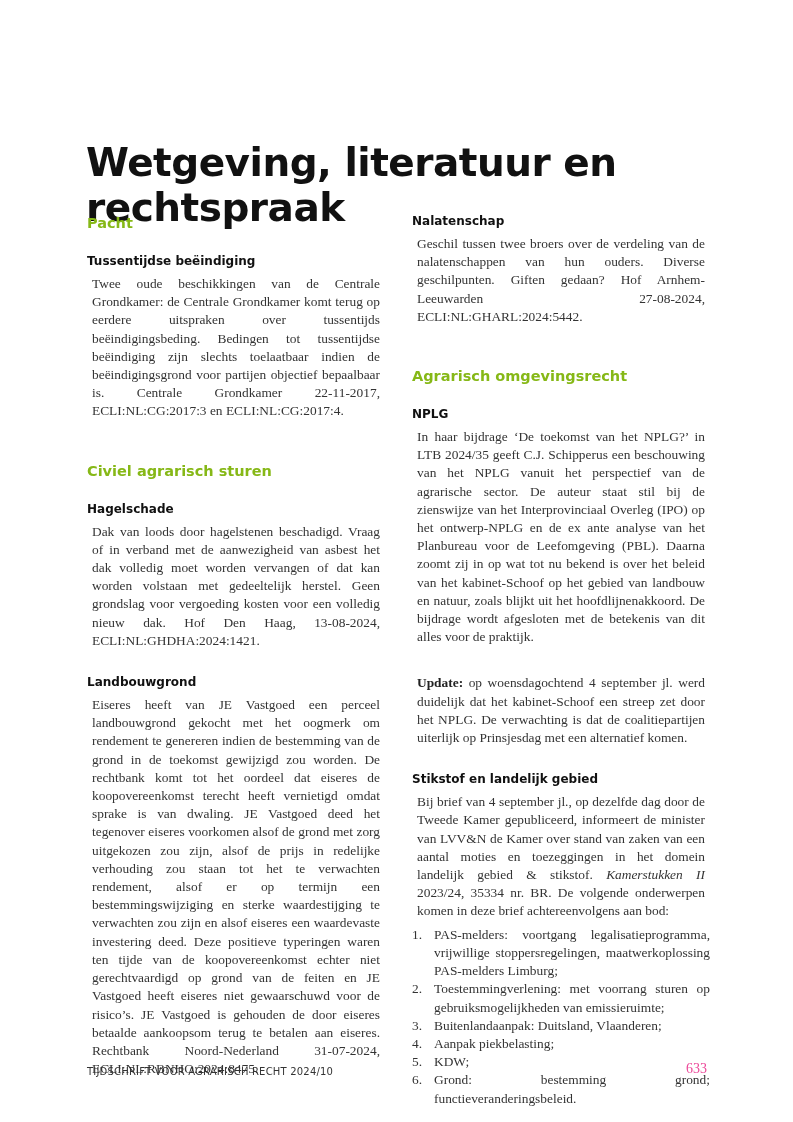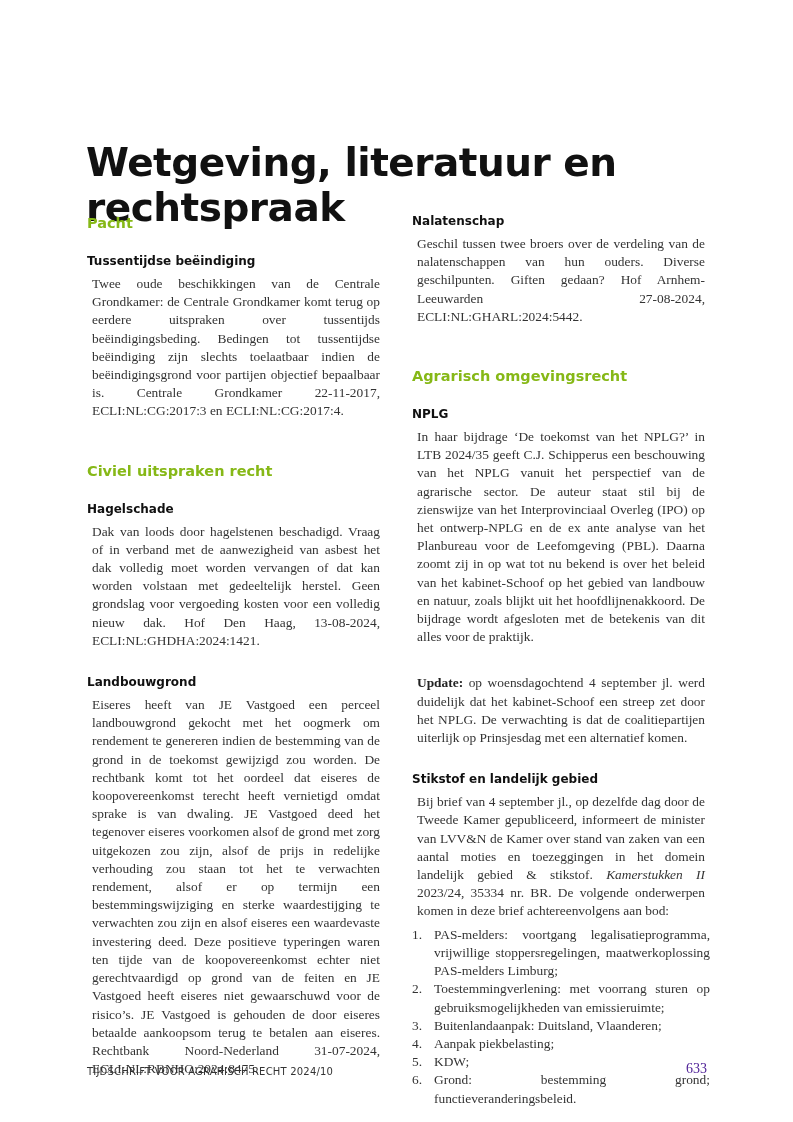--- a/index.html
+++ b/index.html
@@ -30,37 +30,37 @@
   ol { margin: 0; padding: 0; list-style: none; }
   ol li { display: flex; }
   ol li .num { width: 22px; flex: 0 0 22px; }
   ol li .txt { flex: 1; text-align: justify; }
   .footer-left {
     position: absolute; left: 87px; top: 1066px;
     font-family: "DejaVu Sans", sans-serif; font-size: 10px; letter-spacing: 0.2px; color: #333;
   }
   .footer-right {
     position: absolute; left: 686px; top: 1061px;
-    font-family: "Liberation Serif", serif; font-size: 14px; color: #4c1d95;
+    font-family: "Liberation Serif", serif; font-size: 14px; color: #ec4899;
   }
 </style>
 </head>
 <body>
 
 <h1 class="page-title">Wetgeving, literatuur en rechtspraak</h1>
 
 <div class="col col-left">
   <h2 class="section-heading">Pacht</h2>
   <div class="gap-s"></div>
   <div>
     <h3 class="item-heading">Tussentijdse beëindiging</h3>
     <p>Twee oude beschikkingen van de Centrale Grondkamer: de Centrale Grondkamer komt terug op eerdere uitspraken over tussentijds beëindigingsbeding. Bedingen tot tussentijdse beëindiging zijn slechts toelaatbaar indien de beëindigingsgrond voor partijen objectief bepaalbaar is. Centrale Grondkamer 22-11-2017, ECLI:NL:CG:2017:3 en ECLI:NL:CG:2017:4.</p>
   </div>
   <div class="gap-l"></div>
-  <h2 class="section-heading">Civiel uitspraken recht</h2>
+  <h2 class="section-heading">Civiel agrarisch sturen</h2>
   <div class="gap-s"></div>
   <div>
     <h3 class="item-heading">Hagelschade</h3>
     <p>Dak van loods door hagelstenen beschadigd. Vraag of in verband met de aanwezigheid van asbest het dak volledig moet worden vervangen of dat kan worden volstaan met gedeeltelijk herstel. Geen grondslag voor vergoeding kosten voor een volledig nieuw dak. Hof Den Haag, 13-08-2024, ECLI:NL:GHDHA:2024:1421.</p>
   </div>
   <div class="gap-m"></div>
   <div>
     <h3 class="item-heading">Landbouwgrond</h3>
     <p>Eiseres heeft van JE Vastgoed een perceel landbouwgrond gekocht met het oogmerk om rendement te genereren indien de bestemming van de grond in de toekomst gewijzigd zou worden. De rechtbank komt tot het oordeel dat eiseres de koopovereenkomst terecht heeft vernietigd omdat sprake is van dwaling. JE Vastgoed deed het tegenover eiseres voorkomen alsof de grond met zorg uitgekozen zou zijn, alsof de prijs in redelijke verhouding zou staan tot het te verwachten rendement, alsof er op termijn een bestemmingswijziging en sterke waardestijging te verwachten zou zijn en alsof eiseres een waardevaste investering deed. Deze positieve typeringen waren ten tijde van de koopovereenkomst echter niet gerechtvaardigd op grond van de feiten en JE Vastgoed heeft eiseres niet gewaarschuwd voor de risico’s. JE Vastgoed is gehouden de door eiseres betaalde aankoopsom terug te betalen aan eiseres. Rechtbank Noord-Nederland 31-07-2024, ECLI:NL:RBNHO:2024:8475.</p>
   </div>

